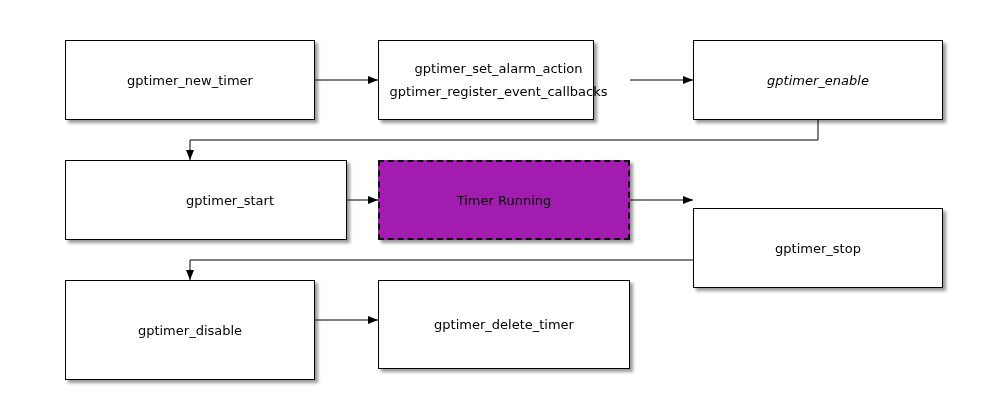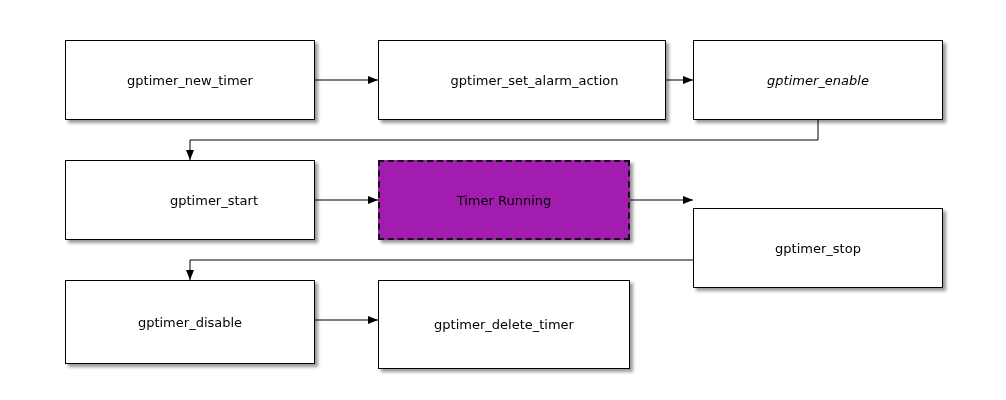--- a/index.html
+++ b/index.html
@@ -32,28 +32,28 @@
     color: #000000;
     text-align: center;
     white-space: nowrap;
   }
   .node.pink {
     background: #a21caf;
     border: 2px dashed #111111;
   }
   
   .n-new-timer    { left: 65px;  top: 40px;  width: 250px; height: 80px; }
-  .n-set-alarm    { left: 378px; top: 40px;  width: 288px; height: 80px; padding-left: 25px; }
+  .n-set-alarm    { left: 378px; top: 40px;  width: 216px; height: 80px; padding-left: 25px; }
   .n-enable       { left: 693px; top: 40px;  width: 250px; height: 80px; font-style: italic; }
   
-  .n-start        { left: 65px;  top: 160px; width: 250px; height: 80px; padding-left: 48px; }
+  .n-start        { left: 65px;  top: 160px; width: 282px; height: 80px; padding-left: 48px; }
   .n-running      { left: 378px; top: 160px; width: 252px; height: 80px; }
   .n-stop         { left: 693px; top: 160px; width: 250px; height: 80px; margin-top: 48px; }
   
-  .n-disable      { left: 65px;  top: 280px; width: 250px; height: 84px; text-align: center; }
+  .n-disable      { left: 65px;  top: 280px; width: 250px; height: 100px; text-align: center; }
   .n-delete       { left: 378px; top: 280px; width: 252px; height: 89px; }
 </style>
 </head>
 <body>
 
 <div class="canvas">
 
   <svg class="edge-layer" width="1006" height="400" viewBox="0 0 1006 400" xmlns="http://www.w3.org/2000/svg">
     <defs>
       <marker id="arrow" markerUnits="userSpaceOnUse" markerWidth="12" markerHeight="10" refX="10" refY="4" orient="auto">
@@ -68,20 +68,21 @@
     <polyline points="818,240 818,260 190,260 190,280" fill="none" stroke="#000" stroke-width="1" marker-end="url(#arrow)"></polyline>
     <line x1="315" y1="320" x2="378" y2="320" stroke="#000" stroke-width="1" marker-end="url(#arrow)"></line>
   </svg>
 
   <div class="node n-new-timer">
     <span>gptimer_new_timer</span>
   </div>
 
   <div class="node n-set-alarm">
     <span>gptimer_set_alarm_action</span>
+    <span>gptimer_register_event_callbacks</span>
   </div>
 
   <div class="node n-enable">
     <span>gptimer_enable</span>
   </div>
 
   <div class="node n-start">
     <span>gptimer_start</span>
   </div>
 

